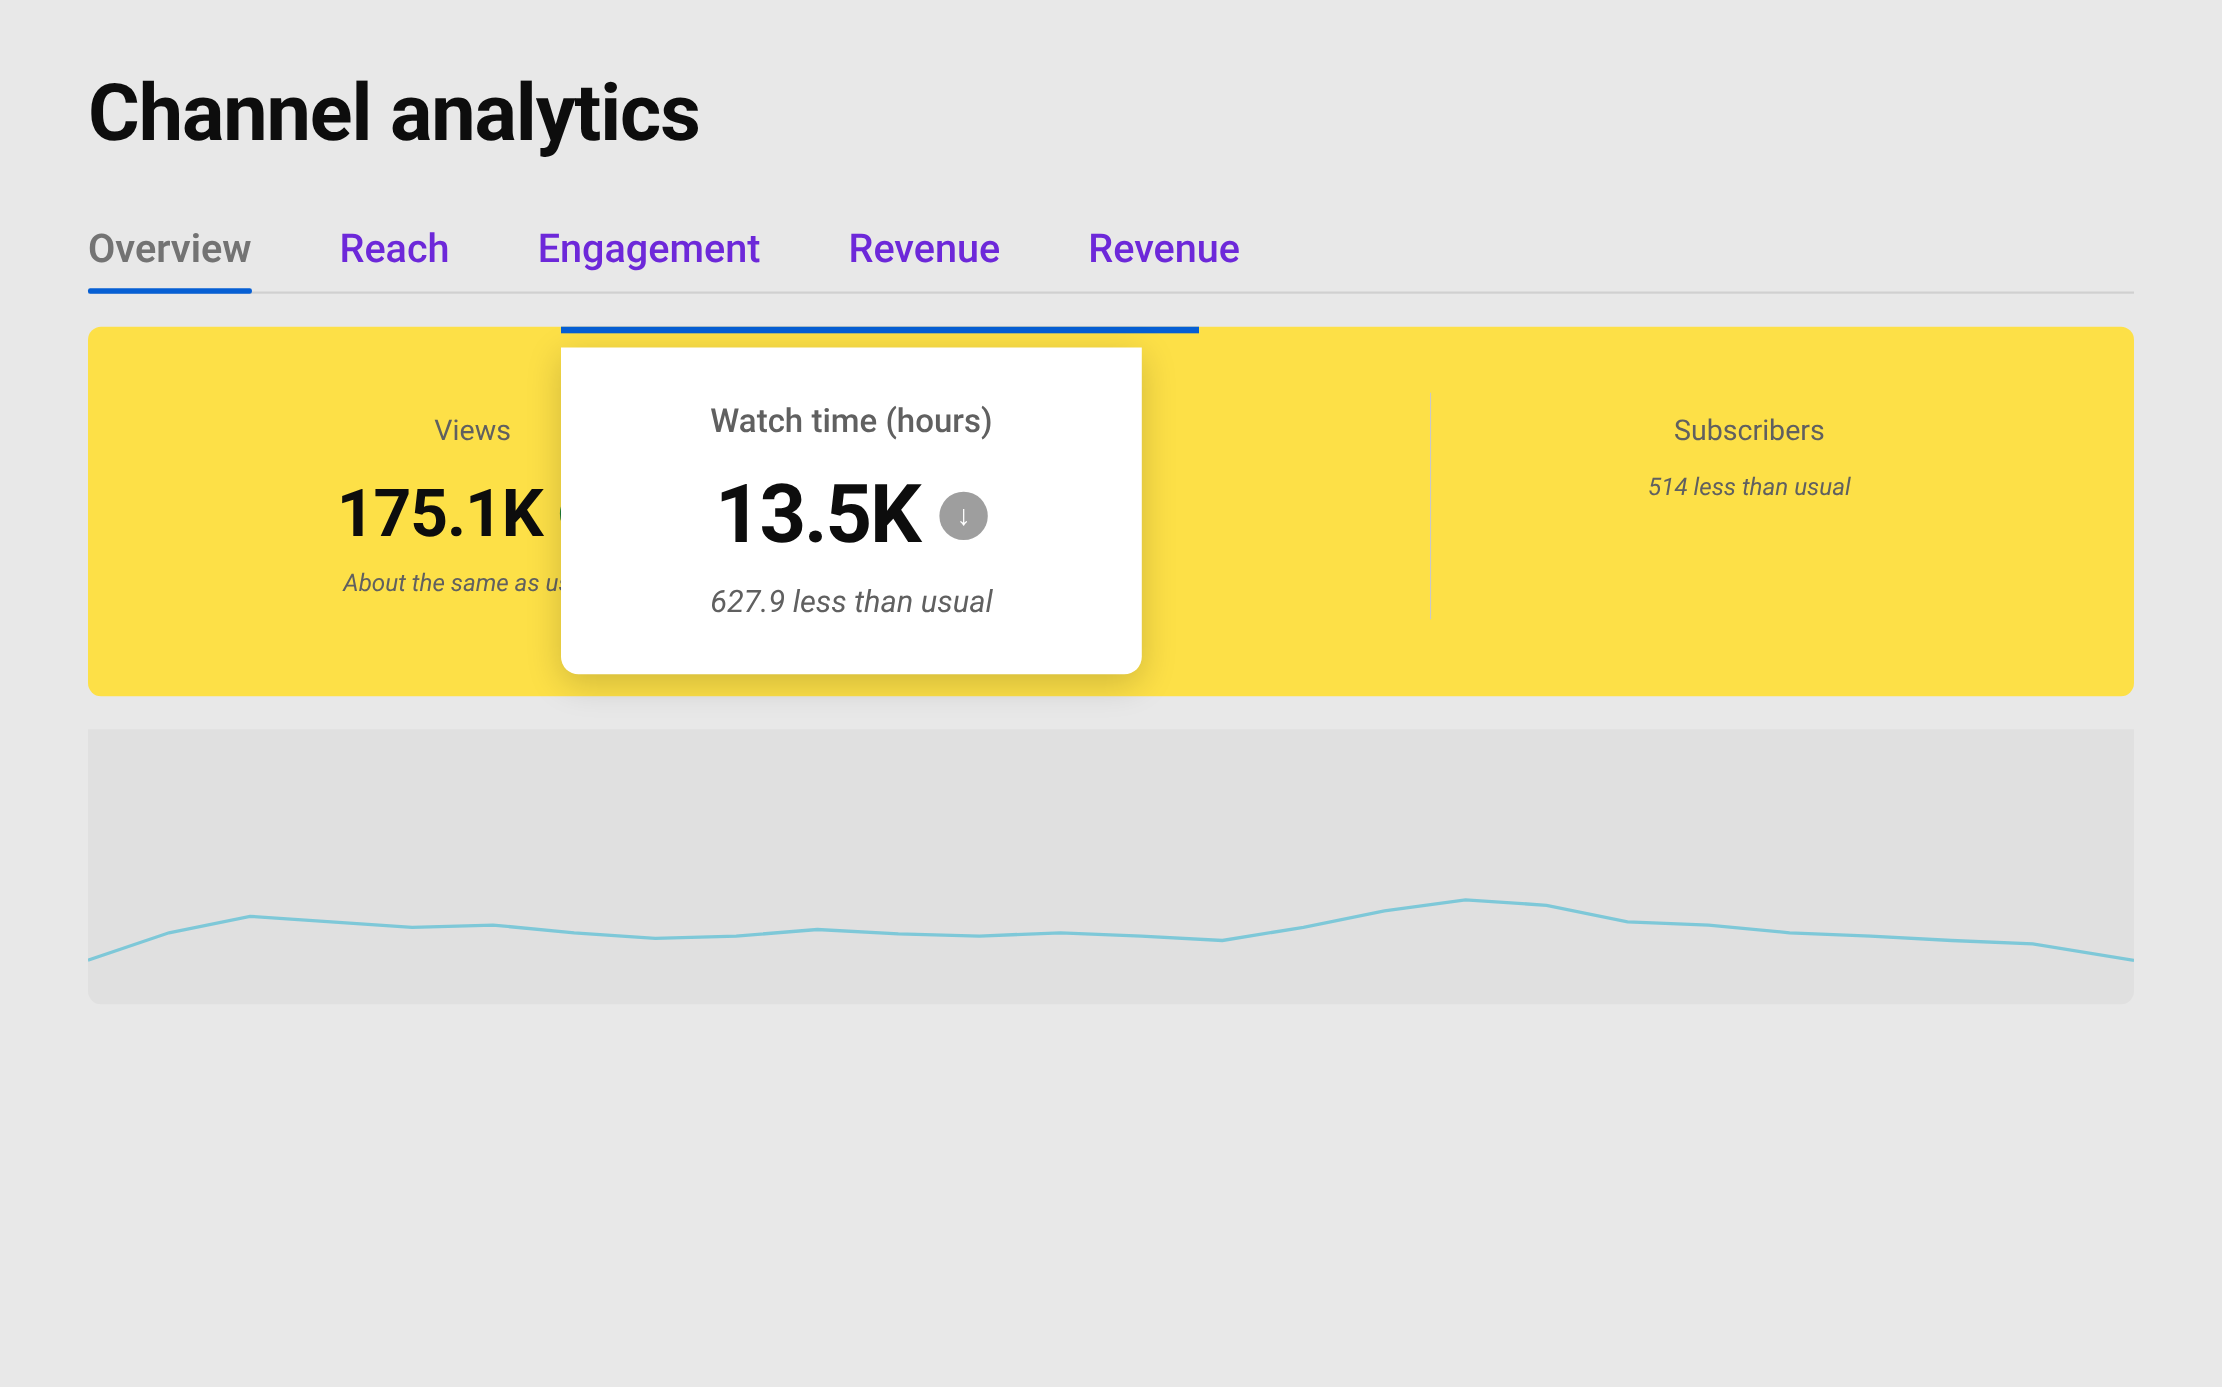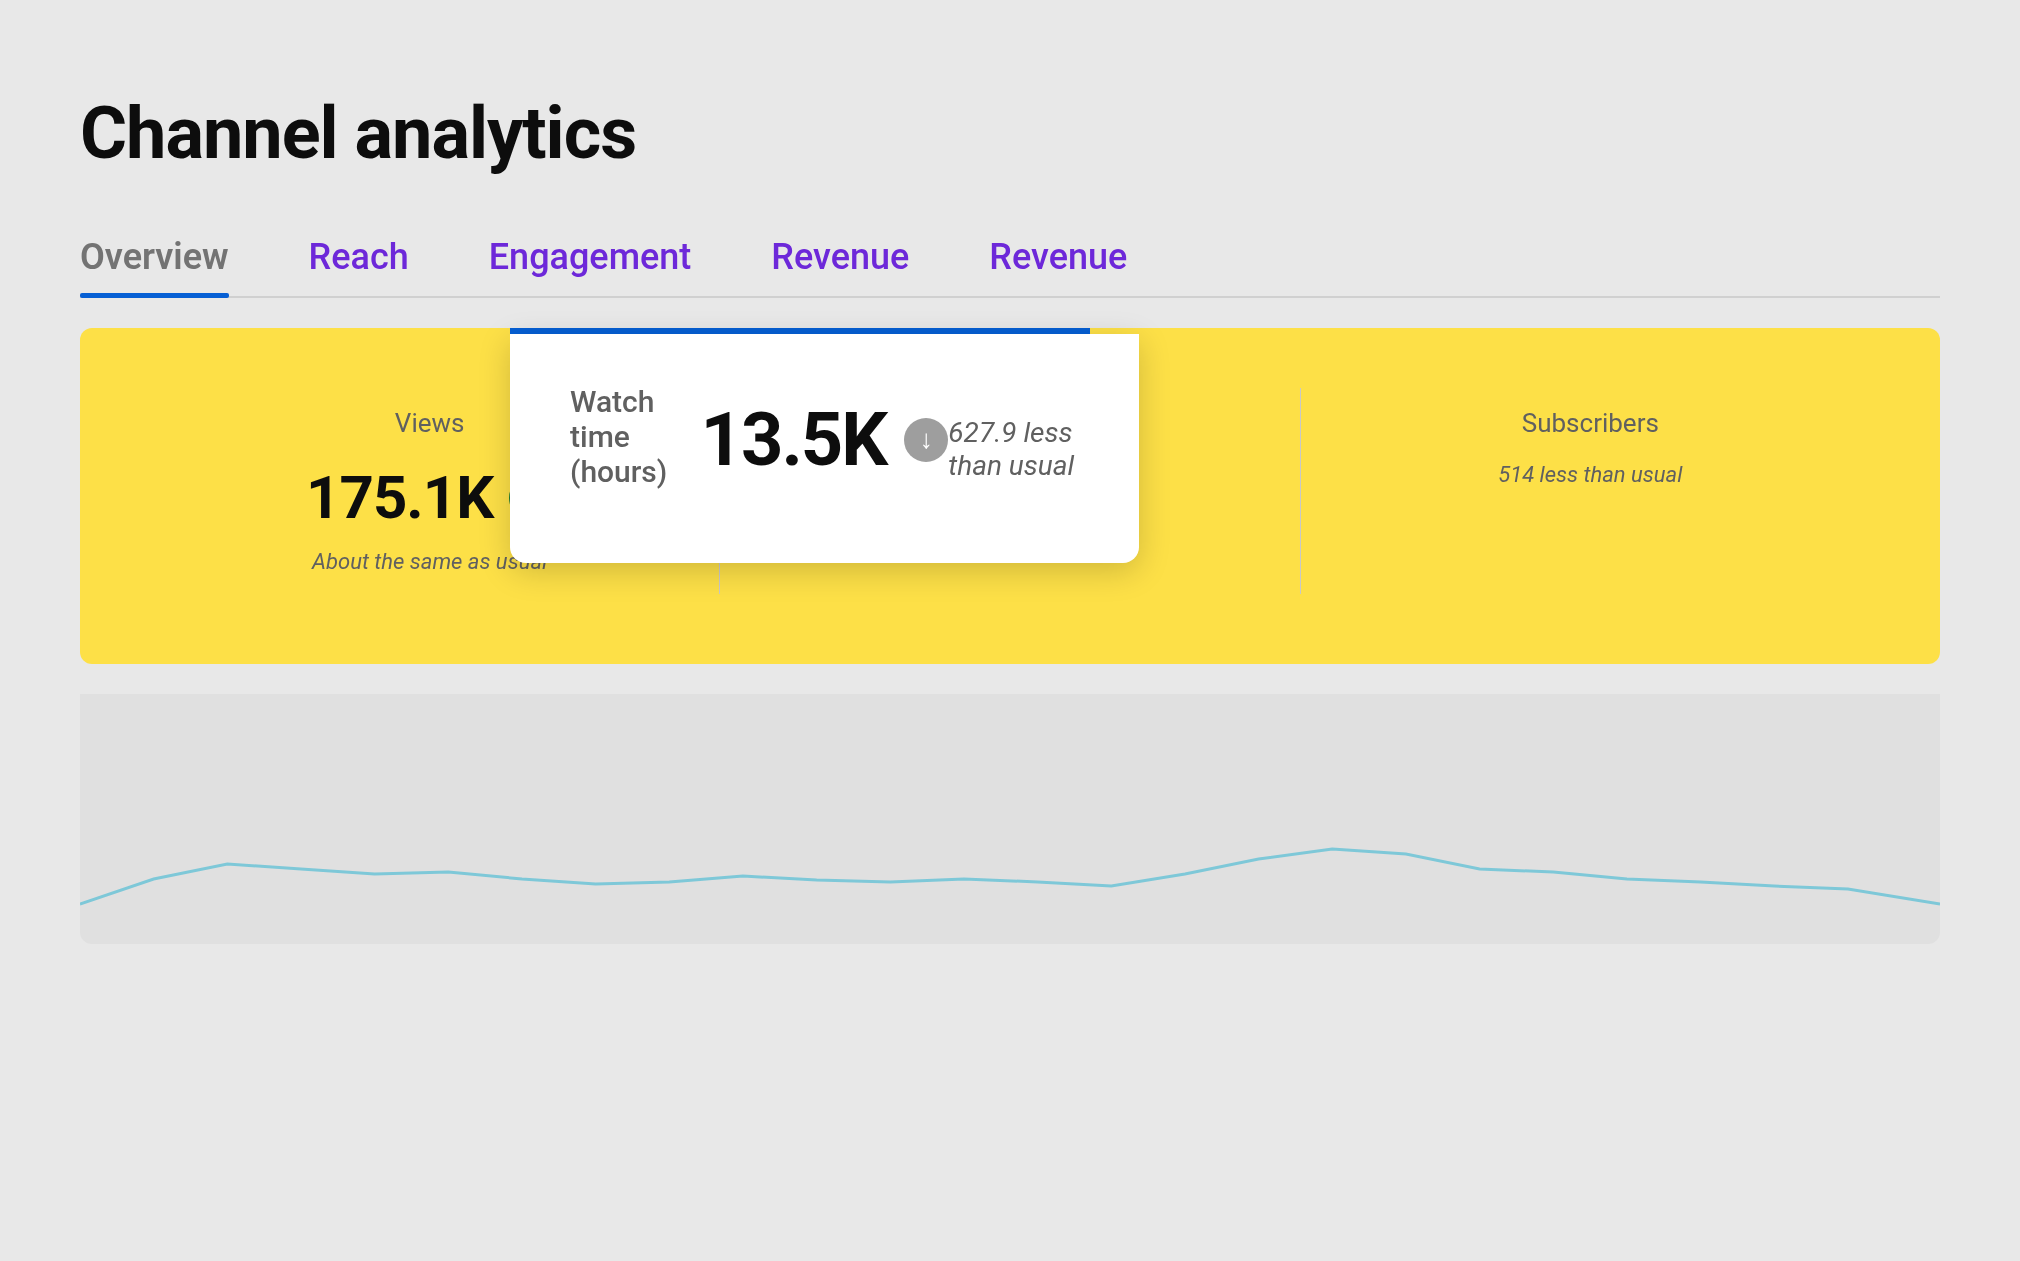--- a/index.html
+++ b/index.html
@@ -15,21 +15,20 @@
     .page-wrapper {
       padding: 60px 80px 0 80px;
     }
 
     .page-title {
       font-size: 72px;
       font-weight: 700;
       color: #0d0d0d;
       margin-bottom: 60px;
       letter-spacing: -1px;
-      margin-top: 31px;
     }
 
     .tabs-row {
       display: flex;
       gap: 80px;
       align-items: center;
       border-bottom: 2px solid #d0d0d0;
       margin-bottom: 0;
       padding-bottom: 0;
     }
@@ -181,28 +180,28 @@
       width: 1px;
       background: #c8c8c8;
       align-self: stretch;
       margin: 10px 0;
     }
 
     
     .watch-time-popup {
       position: absolute;
       left: 430px;
-      top: 6px;
-      width: 629px;
+      top: 19px;
+      width: 528px;
       background: #fff;
       border-radius: 0 0 16px 16px;
       box-shadow: 0 8px 32px rgba(0,0,0,0.18);
       padding: 50px 60px 50px 60px;
       display: flex;
-      flex-direction: row;
+      flex-direction: column;
       align-items: center;
       z-index: 20;
     }
 
     .popup-label {
       font-size: 30px;
       color: #606060;
       font-weight: 500;
       margin-bottom: 24px;
     }

